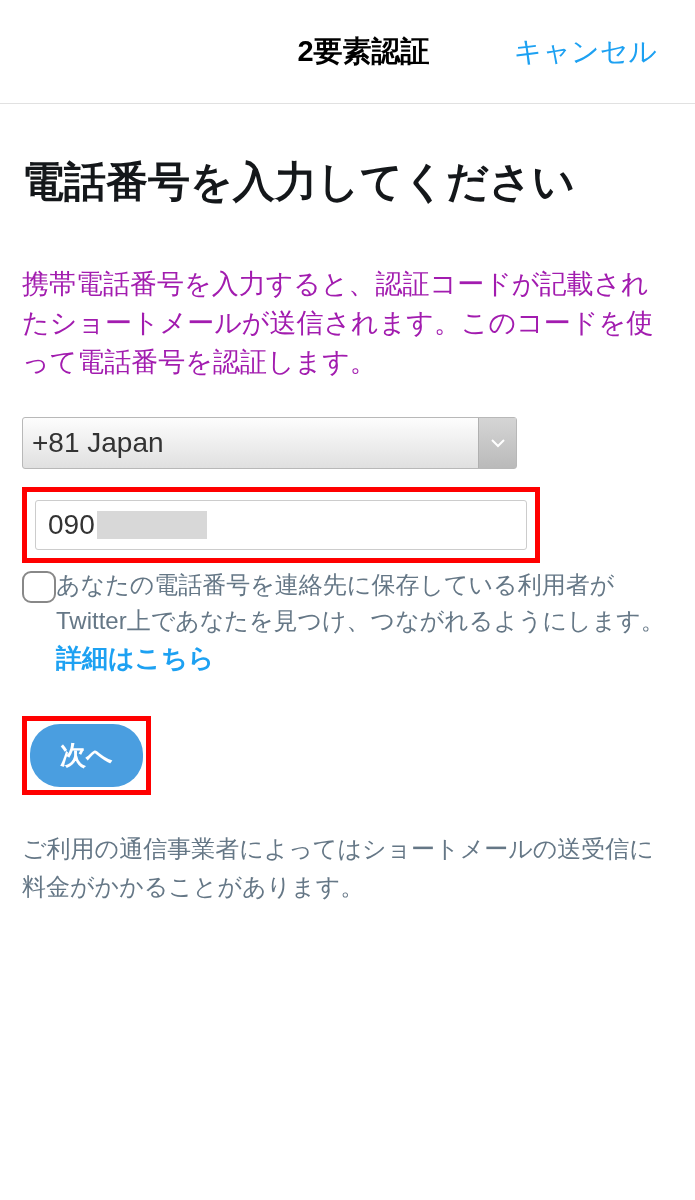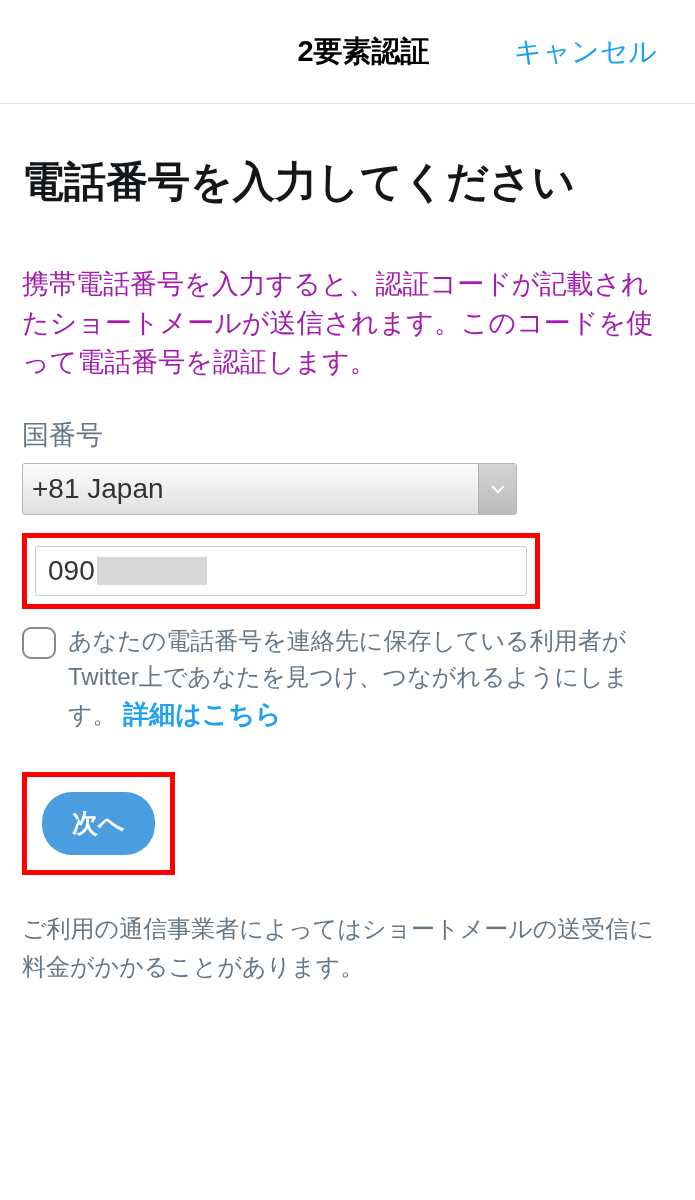--- a/index.html
+++ b/index.html
@@ -113,22 +113,22 @@
       display: inline-block;
       width: 110px;
       height: 28px;
       background: #d8d8d8;
       vertical-align: middle;
       margin-left: 2px;
     }
     .checkbox-row {
       display: flex;
       align-items: flex-start;
-      margin-top: 14px;
-      gap: 12px;
+      margin-top: 4px;
+      gap: 0;
     }
     .checkbox {
       width: 34px;
       height: 32px;
       border: 2px solid #888888;
       border-radius: 9px;
       flex-shrink: 0;
       margin-top: 4px;
       cursor: pointer;
       background: #ffffff;
@@ -140,21 +140,21 @@
     }
     .detail-link {
       color: #1DA1F2;
       font-size: 26px;
       font-weight: 600;
       cursor: pointer;
     }
     .button-highlight {
       border: 5px solid #ff0000;
       display: inline-block;
-      padding: 15px;
+      padding: 3px;
       margin-top: 38px;
     }
     .next-button {
       background: #4a9ee0;
       color: #ffffff;
       border: none;
       border-radius: 30px;
       padding: 14px 30px;
       font-size: 26px;
       font-weight: 600;
@@ -174,21 +174,20 @@
 <div class="header">
   <div class="header-title">2要素認証</div>
   <div class="header-cancel">キャンセル</div>
 </div>
 
 <div class="content">
   <h1 class="page-title">電話番号を入力してください</h1>
   
   <p class="description">携帯電話番号を入力すると、認証コードが記載されたショートメールが送信されます。このコードを使って電話番号を認証します。</p>
   
-  <div class="label">国番号</div>
   
   <div class="select-wrapper">
     <span class="select-value">+81 Japan</span>
     <div class="select-arrow">
       <svg viewBox="0 0 14 10">
           <path d="M1 2 L7 8 L13 2" stroke="#ffffff" stroke-width="2" fill="none"></path>
         </svg>
     </div>
   </div>
   

